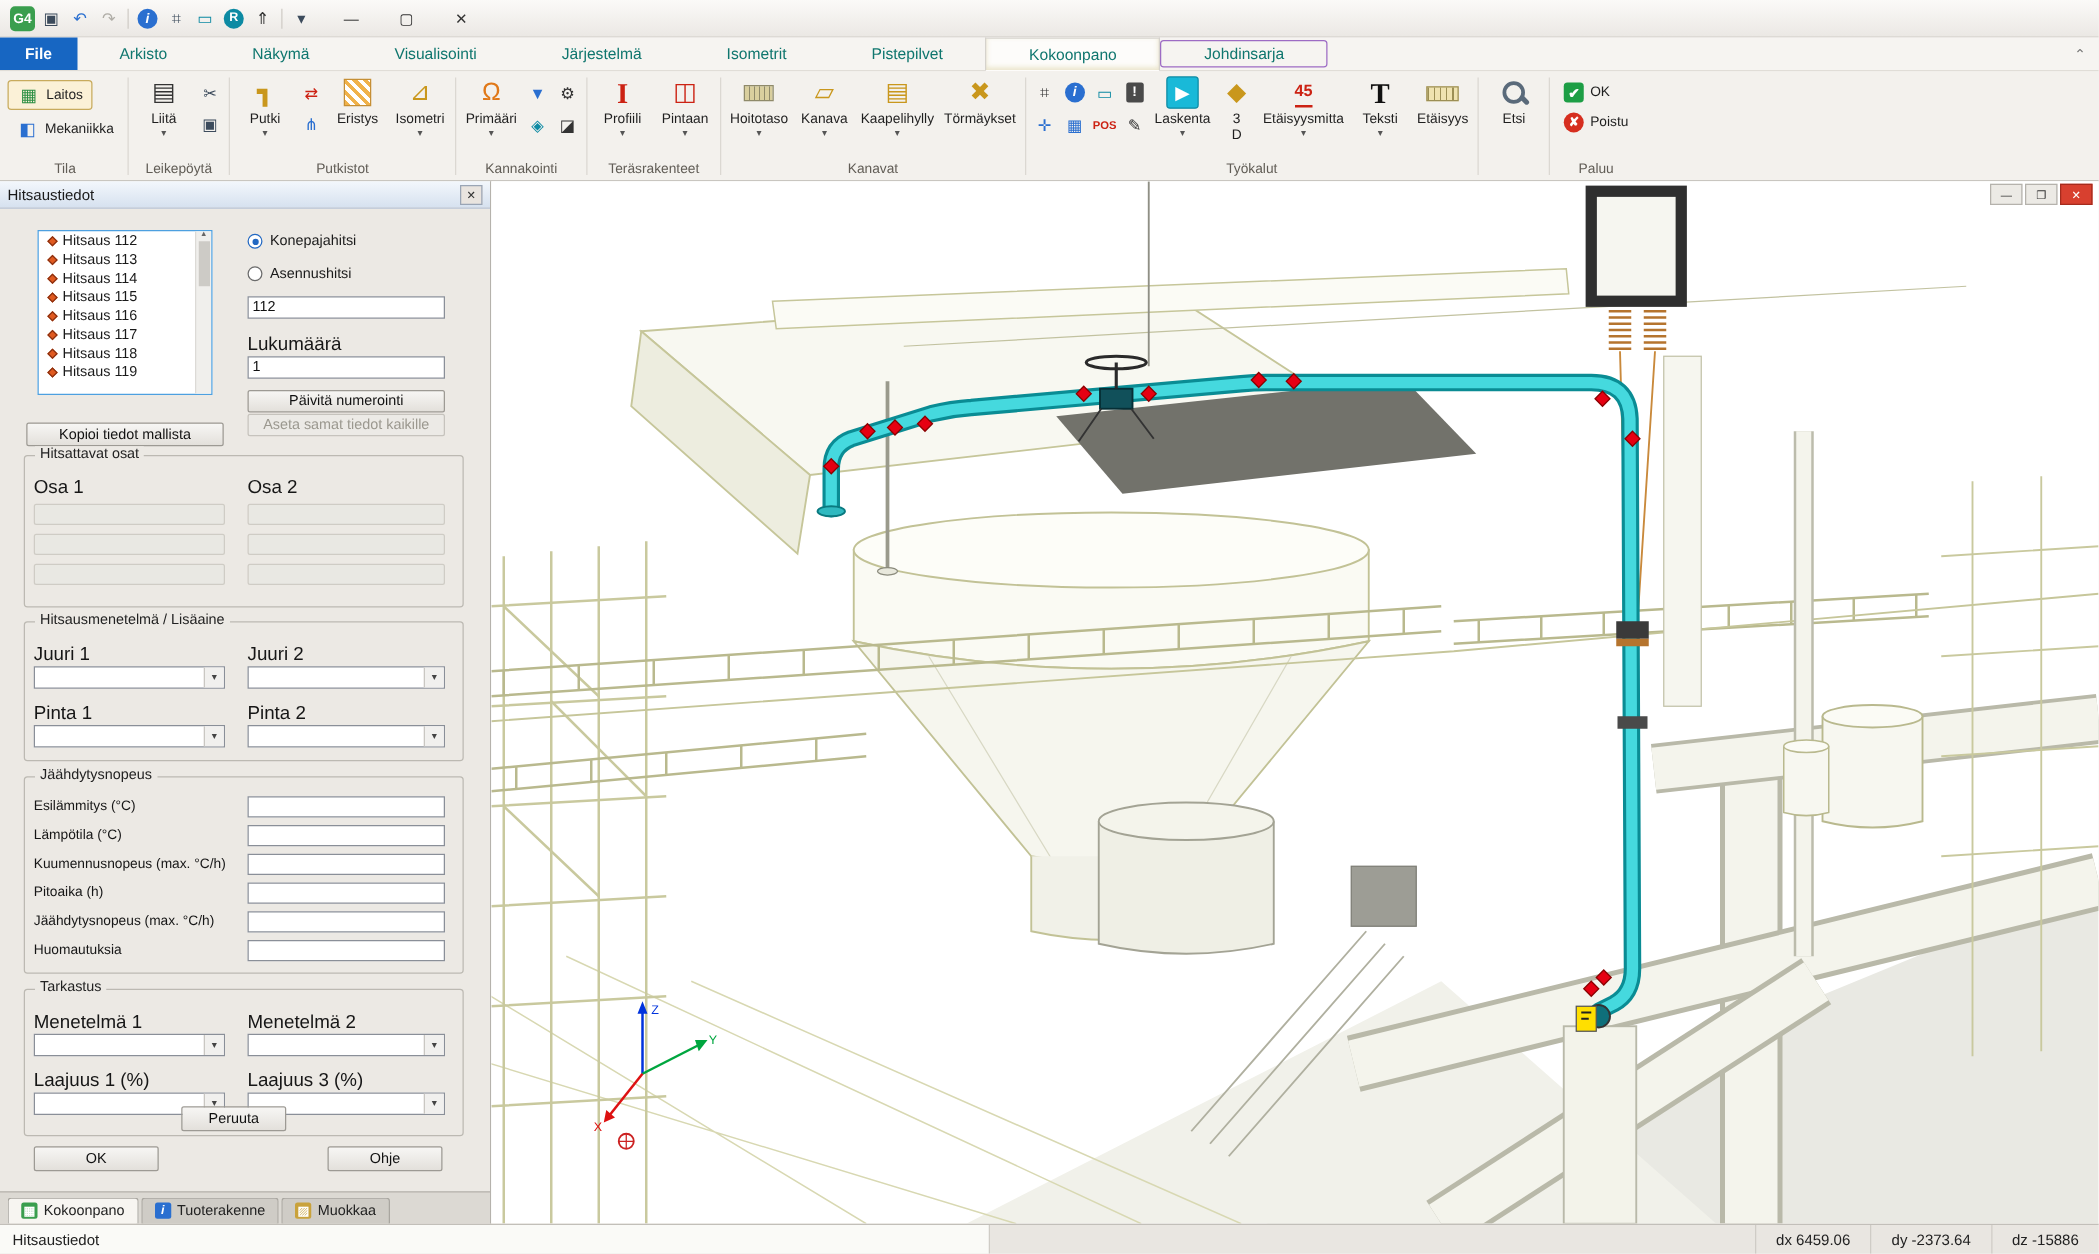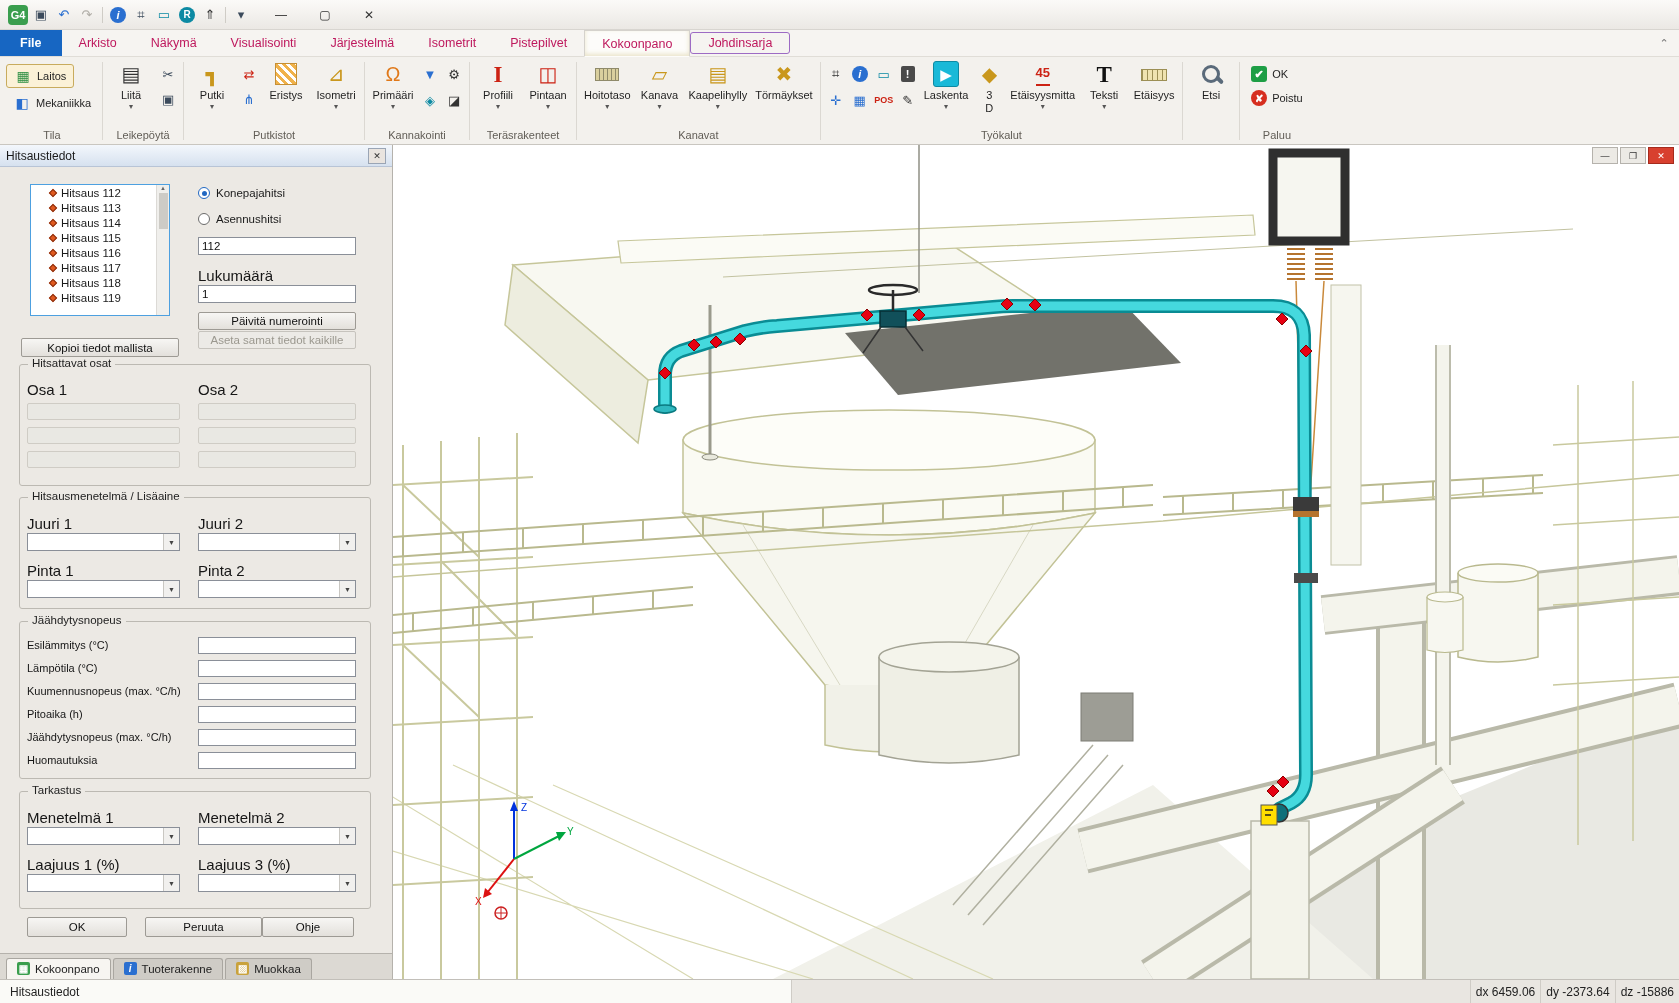--- a/index.html
+++ b/index.html
@@ -12,21 +12,21 @@
 .qicon{width:20px;height:20px;display:flex;align-items:center;justify-content:center;font-size:13px;color:#3c4b5c;border-radius:3px}
 .qlogo{background:#3a9e4e;color:#fff;font-size:11px;font-weight:bold;border-radius:4px}
 .qsep{width:1px;height:16px;background:#cfccc6;margin:0 2px}
 .qgray{color:#b0ada7}
 .title-text{flex:1;text-align:center;color:#5a5752;font-size:12.5px}
 .win-controls{display:flex;height:100%}
 .wbtn{width:44px;height:100%;display:flex;align-items:center;justify-content:center;color:#333;font-size:12px}
 
 
 .tabs{position:absolute;left:0;top:30px;width:100%;height:27px;background:#f6f4f1;display:flex;align-items:stretch;border-bottom:1px solid #e0ddd7}
-.tab{display:flex;align-items:center;padding:0 17px;font-size:12.5px;color:#be185d}
+.tab{display:flex;align-items:center;padding:0 34px;font-size:12.5px;color:#0f766e}
 .tab.file{background:#1766c2;color:#fff;font-weight:bold;padding:0 20px}
 .tab.active{background:#fdfcfa;border:1px solid #d5d2cc;border-bottom:1px solid #fdfcfa;margin-bottom:-1px;box-shadow:0 -2px 4px rgba(180,160,60,.25) inset}
 .tab.contextual{border:1px solid #9d6bc4;border-radius:3px;margin:2px 0}
 .tab-collapse{margin-left:auto;width:30px;display:flex;align-items:center;justify-content:center;color:#777;font-size:11px}
 
 
 .ribbon{position:absolute;left:0;top:57px;width:100%;height:88px;background:#f3f1ed;border-bottom:1px solid #c9c6c0;display:flex;align-items:stretch;padding:1px 3px 0}
 .rgroup{display:flex;flex-direction:column;padding:0 3px}
 .rg-content{flex:1;display:flex;align-items:flex-start;gap:2px}
 .rg-content.col{flex-direction:column;justify-content:flex-start;gap:4px;padding-top:6px}
@@ -74,41 +74,41 @@
 .field-dis{position:absolute;height:17px;background:#e9e8e3;border:1px solid #cfccc5;border-radius:2px}
 .combo{position:absolute;height:18px;background:#fff;border:1px solid #8a8f98;display:flex;align-items:center}
 .combo .arrow{margin-left:auto;width:16px;height:100%;background:#f1f0ee;border-left:1px solid #c9c7c2;display:flex;align-items:center;justify-content:center;font-size:7px;color:#444}
 .gbox{position:absolute;border:1px solid #bcb9b2;border-radius:3px}
 .gtitle{position:absolute;top:-8px;left:8px;background:#ece9e4;padding:0 4px;font-size:11.5px;color:#222;white-space:nowrap}
 .radio-row{position:absolute;display:flex;align-items:center;gap:6px;font-size:11.5px}
 .rdot{width:12px;height:12px;border-radius:50%;border:1px solid #6b6b6b;background:#fff;position:relative;flex:none}
 .rdot.on{border-color:#2268c2}
 .rdot.on::after{content:"";position:absolute;inset:2.5px;border-radius:50%;background:#2268c2}
 .listbox{position:absolute;left:30px;top:39px;width:140px;height:132px;background:#fff;border:1px solid #4da0e0;overflow:hidden}
-.li{display:flex;align-items:center;gap:5px;height:15px;font-size:11.5px;padding-left:17px;white-space:nowrap}
+.li{display:flex;align-items:center;gap:5px;height:15px;font-size:11.5px;padding-left:6px;white-space:nowrap}
 .diamond{width:6px;height:6px;background:#e05a20;border:1px solid #8a3010;transform:rotate(45deg);flex:none;margin-left:2px}
 .lb-scroll{position:absolute;right:0;top:0;bottom:0;width:13px;background:#f0efec;border-left:1px solid #dcdad6;display:flex;flex-direction:column;align-items:center;font-size:6px;color:#666}
 .lb-thumb{width:9px;height:36px;background:#cdcbc6;margin-top:2px}
 .ptabs{position:absolute;left:0;bottom:0;width:100%;height:26px;background:#dcd9d3;border-top:1px solid #b5b2ac;display:flex;align-items:flex-end;padding-left:6px;gap:2px}
 .ptab{display:flex;align-items:center;gap:5px;padding:3px 10px 4px;font-size:11.5px;background:#cfccc6;border:1px solid #a9a6a0;border-bottom:none;border-radius:3px 3px 0 0;color:#222}
 .ptab.active{background:#f7f5f1}
 .pticon{width:13px;height:13px;display:flex;align-items:center;justify-content:center;font-size:10px;border-radius:2px;color:#fff;font-weight:bold}
 .pt-green{background:#3a9e4e}.pt-blue{background:#2a6fd0;font-style:italic}.pt-gold{background:#c9a23c}
 
 
 .viewport{position:absolute;left:393px;top:145px;width:1286px;height:834px;background:#fff;overflow:hidden}
 .vp-controls{position:absolute;top:2px;right:5px;display:flex;gap:2px;z-index:5}
 .vp-btn{width:26px;height:17px;background:#eceae5;border:1px solid #b5b2ac;display:flex;align-items:center;justify-content:center;font-size:9px;color:#333}
 .vp-btn.close{background:#d8402f;color:#fff;border-color:#a52b1d}
 
 
 .statusbar{position:absolute;left:0;bottom:0;width:100%;height:24px;background:#e9e6e1;border-top:1px solid #c2bfb9;display:flex;align-items:center;font-size:12px}
 .sb-left{width:792px;height:100%;background:#fafaf7;border-right:1px solid #cfccc6;display:flex;align-items:center;padding:0 10px;color:#222}
 .sb-right{margin-left:auto;display:flex;height:100%}
-.sb-cell{display:flex;align-items:center;padding:0 5px;border-left:1px solid #cfccc6;white-space:nowrap;color:#222}
+.sb-cell{display:flex;align-items:center;padding:0 16px;border-left:1px solid #cfccc6;white-space:nowrap;color:#222}
 </style>
 </head>
 <body>
 
 <div class="app">
 
   <div class="titlebar">
     <div class="qat">
       <span class="qicon qlogo">G4</span>
       <span class="qicon">▣</span>
@@ -468,21 +468,21 @@
     <div class="lbl" style="left:27px;top:711px">Laajuus 1 (%)</div>
     <div class="lbl" style="left:198px;top:711px">Laajuus 3 (%)</div>
     <div class="combo" style="left:27px;top:729px;width:153px">
         <span class="arrow">▼</span>
       </div>
     <div class="combo" style="left:198px;top:729px;width:158px">
         <span class="arrow">▼</span>
       </div>
 
     <div class="btn" style="left:27px;top:772px;width:100px;height:20px">OK</div>
-    <div class="btn" style="left:145px;top:772px;width:117px;height:20px">Peruuta</div>
+    <div class="btn" style="left:145px;top:740px;width:84px;height:20px">Peruuta</div>
     <div class="btn" style="left:262px;top:772px;width:92px;height:20px">Ohje</div>
 
     <div class="ptabs">
       <div class="ptab active">
         <span class="pticon pt-green">▦</span>
         <span>Kokoonpano</span>
       </div>
       <div class="ptab">
         <span class="pticon pt-blue">i</span>
         <span>Tuoterakenne</span>

